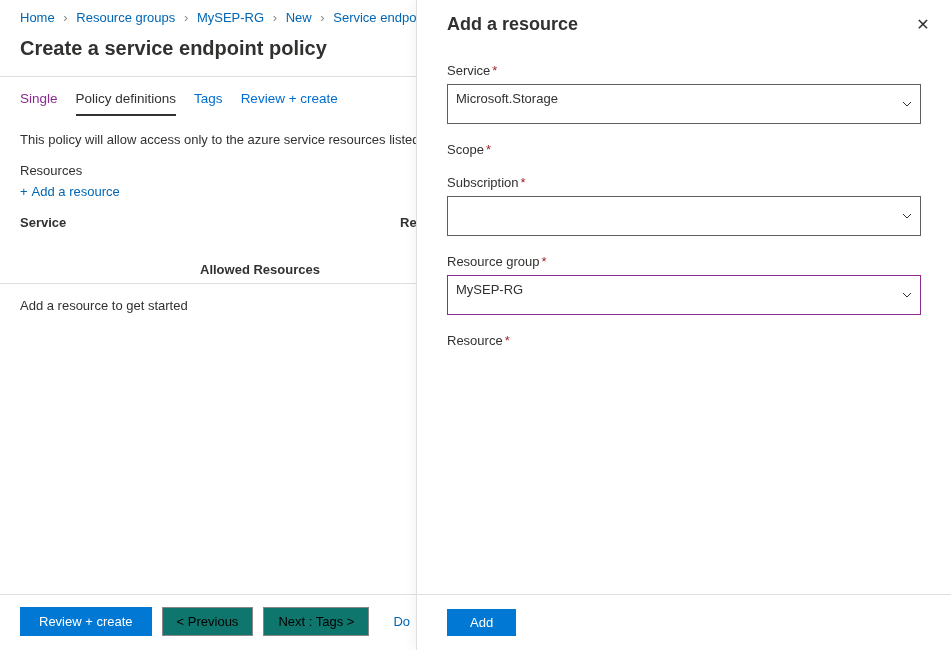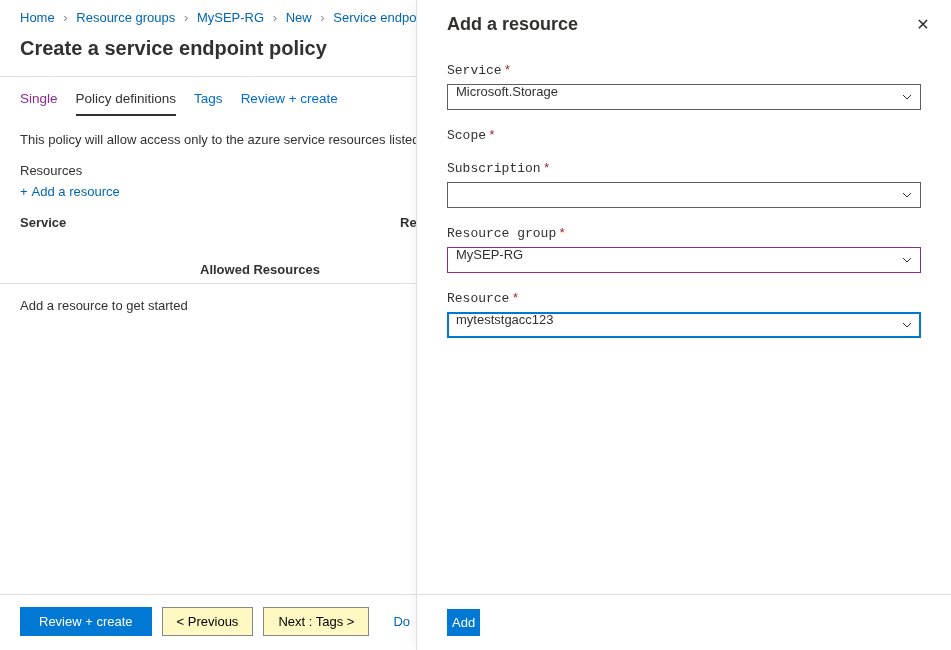--- a/index.html
+++ b/index.html
@@ -67,21 +67,21 @@
     border-top: 1px solid #e1dfdd;
     display: flex;
     gap: 10px;
     align-items: center;
     background: #fff;
   }
   .btn {
     padding: 6px 14px;
     font-size: 13px;
     border: 1px solid #8a8886;
-    background: #fef9c3;
+    background: #0f766e;
     cursor: pointer;
   }
   .btn-primary {
     background: #0078d4;
     border-color: #0078d4;
     color: #fff;
     padding: 6px 18px;
   }
   .footer .link { color: #0066b4; cursor: pointer; margin-left: 14px; }
   
@@ -103,26 +103,26 @@
   }
   .flyout-title { font-size: 18px; font-weight: 600; }
   .close-x {
     font-size: 16px;
     cursor: pointer;
     color: #323130;
     width: 20px; text-align: center;
   }
   .flyout-body { padding: 0 30px; flex: 1; }
   .form-row { margin-bottom: 18px; }
-  .form-label { font-size: 13px; margin-bottom: 6px; display: block; font-family: Liberation Mono, monospace; }
+  .form-label { font-size: 13px; margin-bottom: 6px; display: block; }
   .req { color: #a4262c; margin-left: 2px; }
   .select-box {
     position: relative;
     border: 1px solid #605e5c;
-    height: 26px;
+    height: 40px;
     display: flex;
     align-items: center;
     padding: 0 26px 12px 8px;
     font-size: 13px;
     background: #fff;
     cursor: pointer;
   }
   .select-box.focus-purple { border-color: #8b2a8f; }
   .select-box.focus-blue { border-color: #0078d4; box-shadow: 0 0 0 1px #0078d4 inset; }
   .chev {
@@ -130,21 +130,21 @@
     right: 7px;
     top: 50%;
     transform: translateY(-50%);
     pointer-events: none;
   }
   .chev svg { display:block; }
   .flyout-footer {
     border-top: 1px solid #e1dfdd;
     padding: 14px 30px;
   }
-  .flyout-footer .btn-primary { padding: 5px 4px; }
+  .flyout-footer .btn-primary { padding: 5px 22px; }
 </style>
 </head>
 <body>
 
 <div class="left-panel">
   <div class="breadcrumb">
     <a href="#">Home</a>
     <span class="sep">›</span>
     <a href="#">Resource groups</a>
     <span class="sep">›</span>
@@ -228,27 +228,19 @@
         <span class="chev">
             <svg width="12" height="12" viewBox="0 0 12 12">
               <path d="M2 4 L6 8 L10 4" stroke="#323130" stroke-width="1" fill="none"></path>
             </svg>
           </span>
       </div>
     </div>
 
     <div class="form-row">
       <label class="form-label"><span>Resource</span><span class="req">*</span></label>
-      <div class="select-box focus-blue">
-        <span>myteststgacc123</span>
-        <span class="chev">
-            <svg width="12" height="12" viewBox="0 0 12 12">
-              <path d="M2 4 L6 8 L10 4" stroke="#323130" stroke-width="1" fill="none"></path>
-            </svg>
-          </span>
-      </div>
     </div>
 
   </div>
   <div class="flyout-footer">
     <button class="btn btn-primary">Add</button>
   </div>
 </div>
 
 </body></html>

